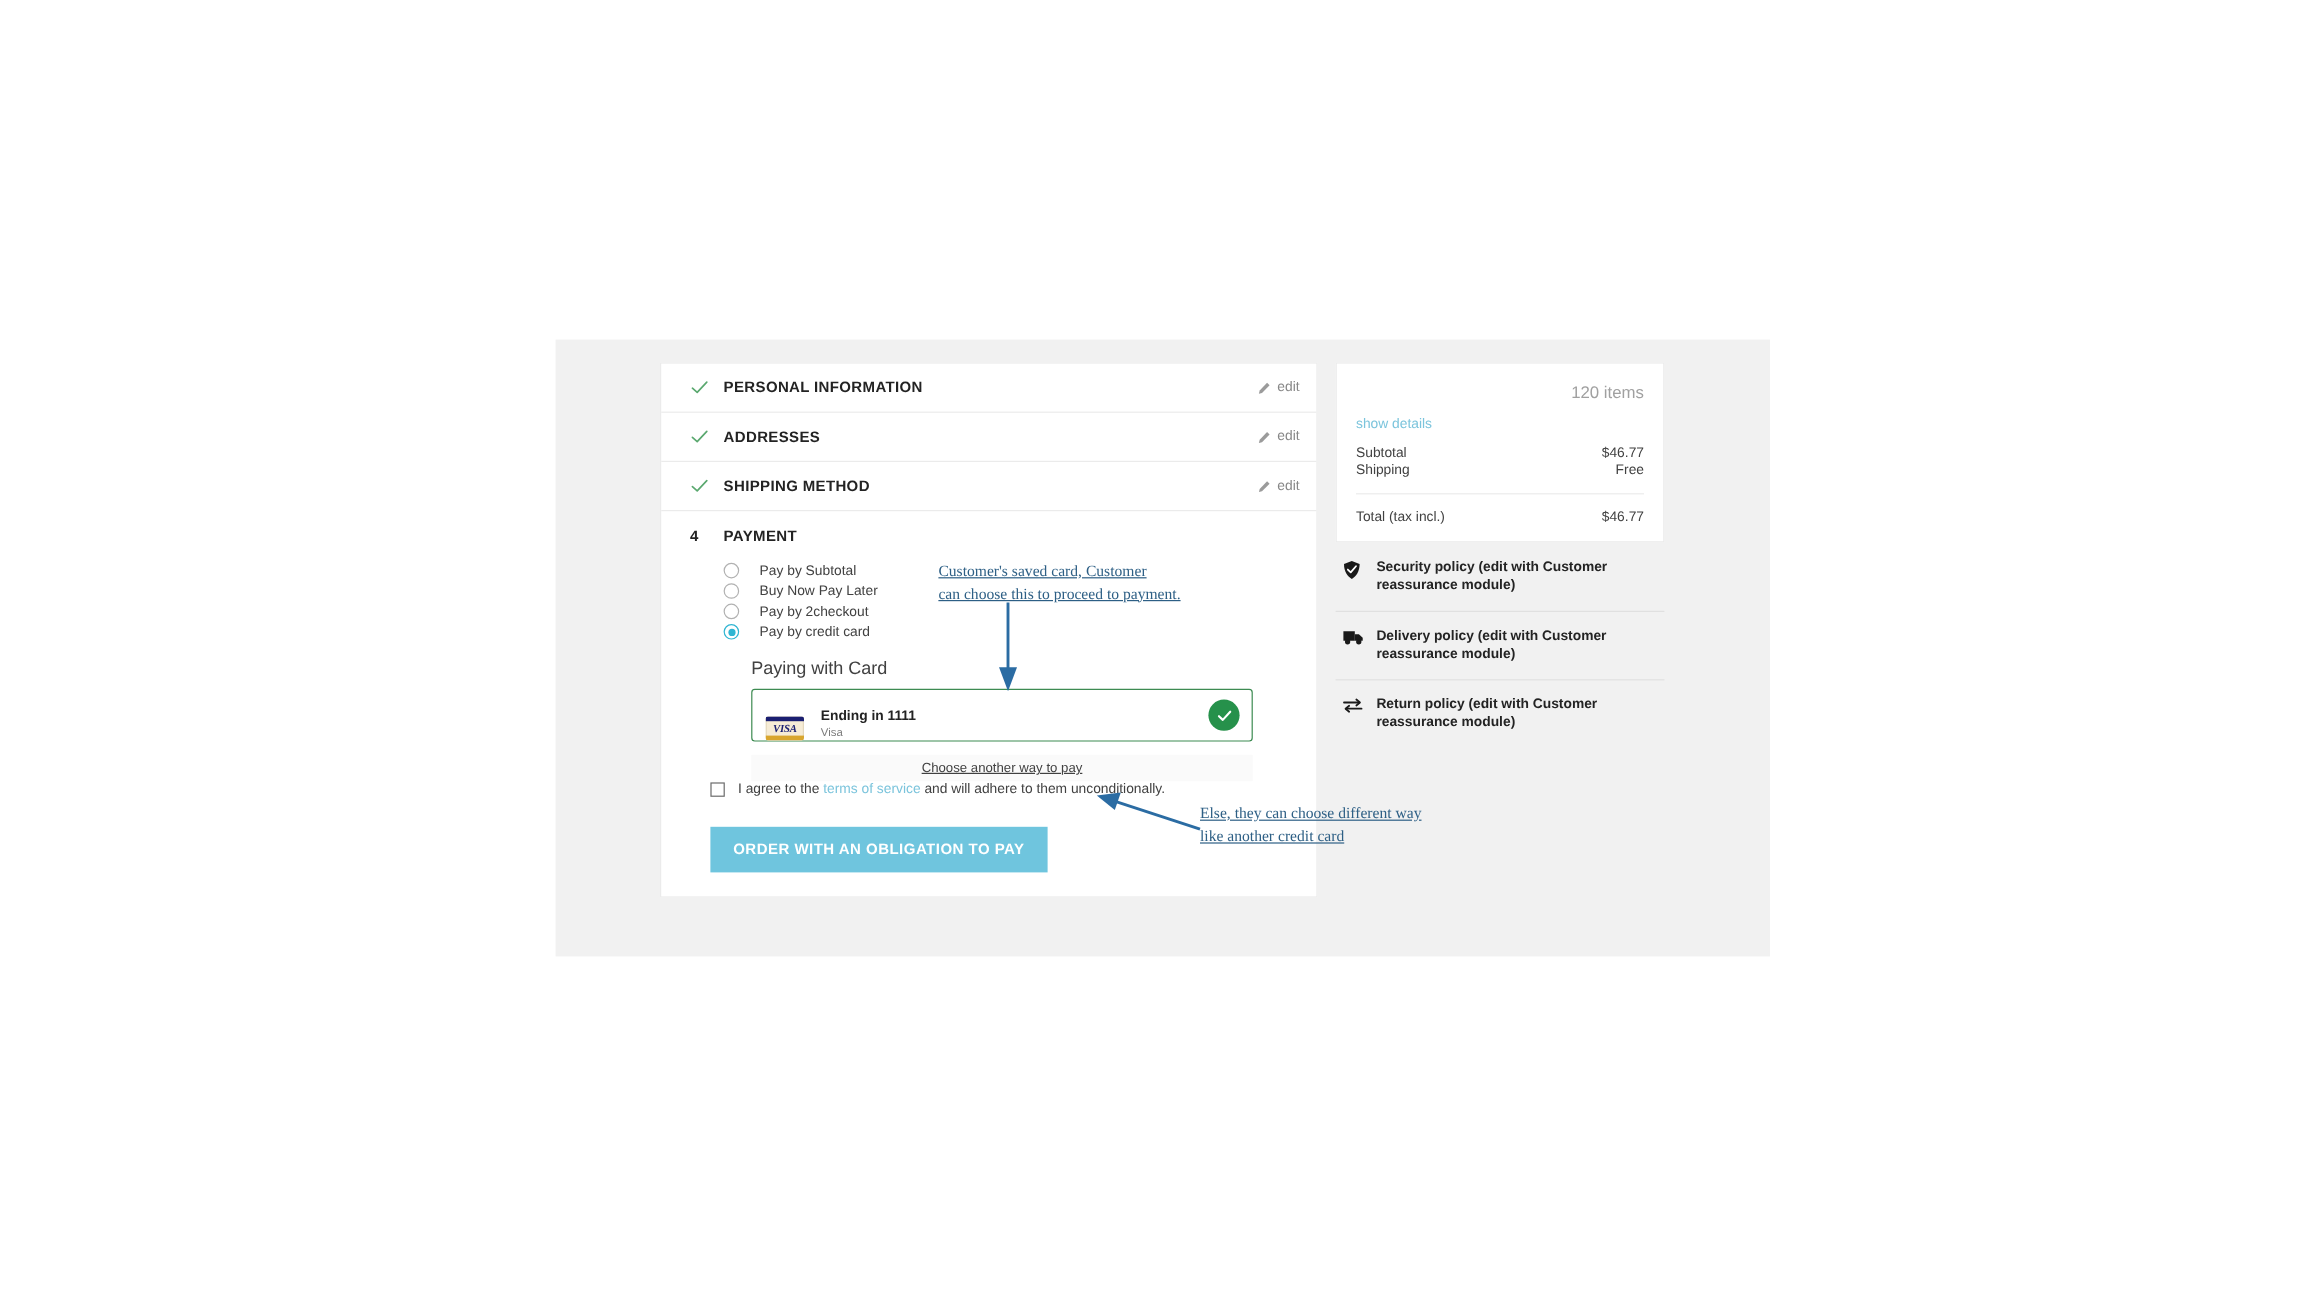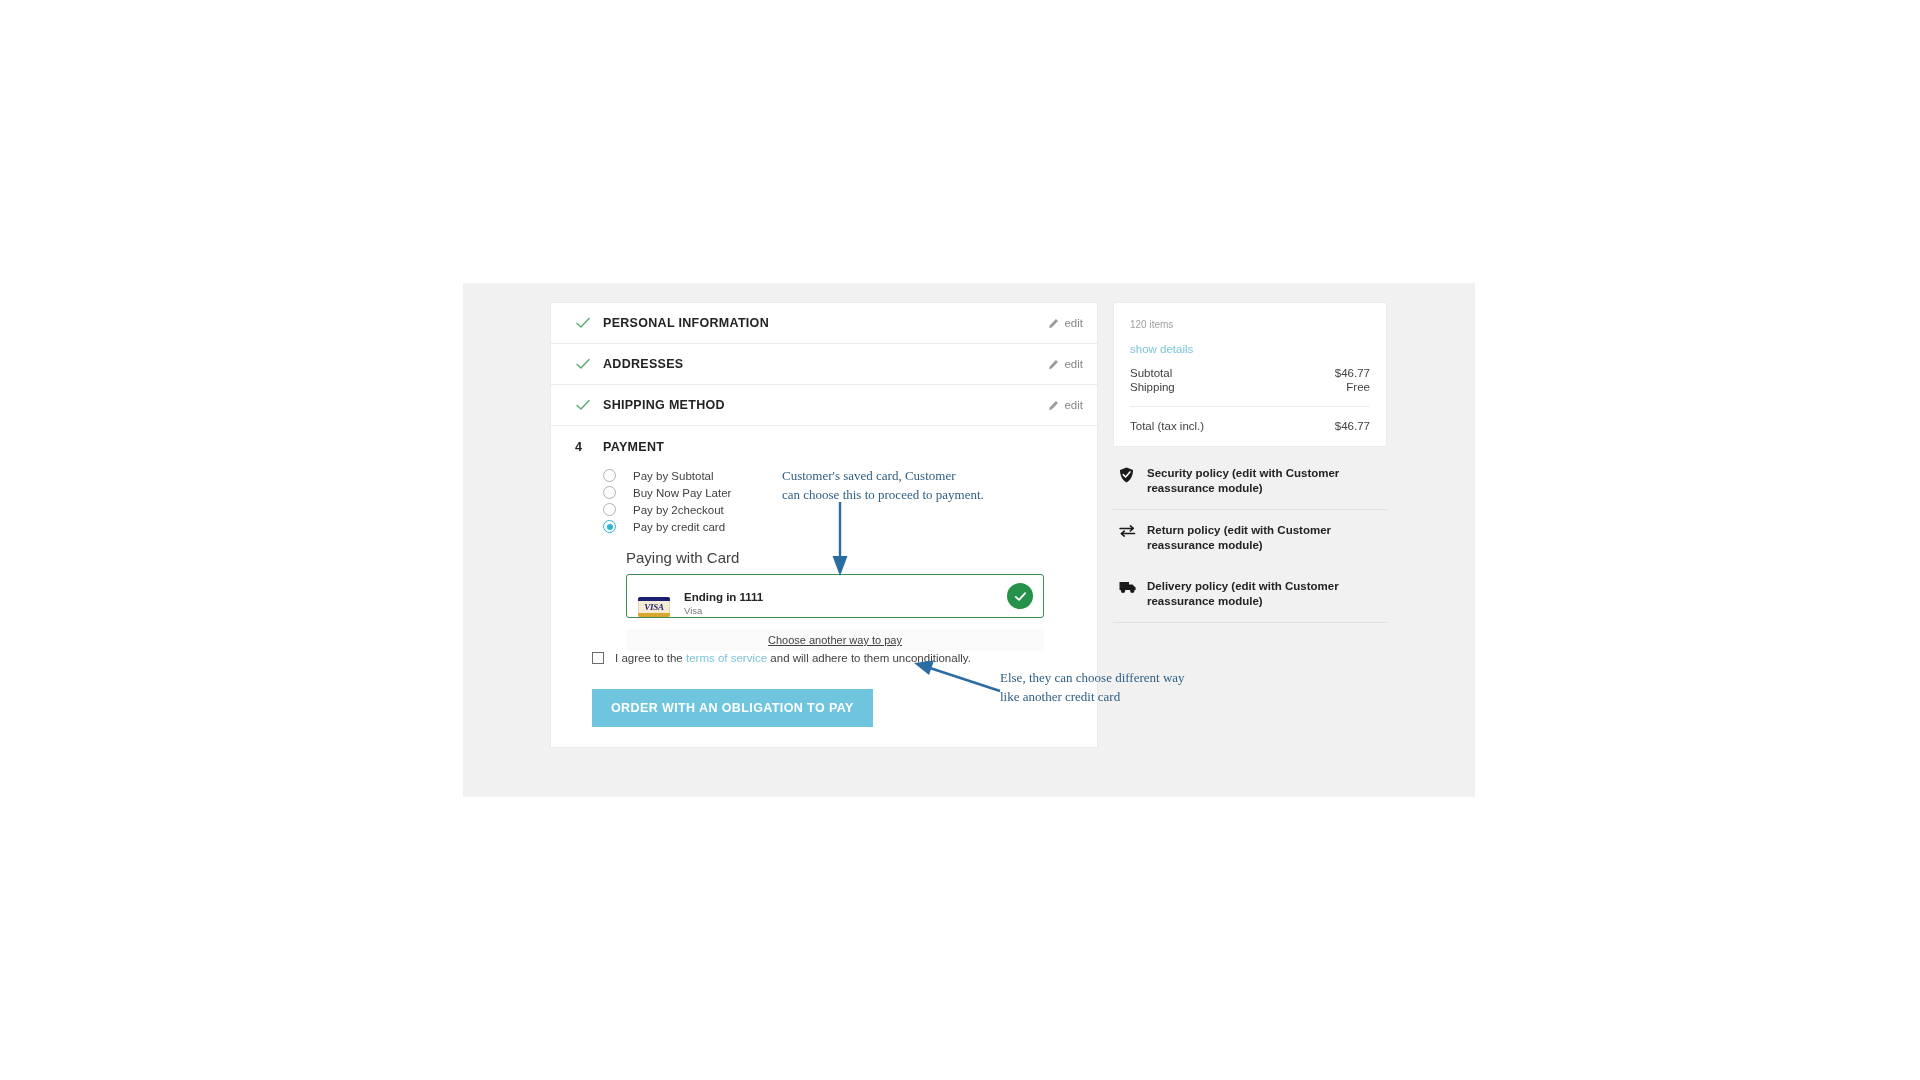--- a/index.html
+++ b/index.html
@@ -164,21 +164,21 @@
 
   
   #summary {
     position: absolute;
     left: 650px; top: 19px;
     width: 274px;
     background: #fff;
     border: 1px solid #ebebeb;
     padding: 16px 16px 8px 16px;
   }
-  .items-count { font-size: 10px; color: #a0a0a0; }
+  .items-count { font-size: 14px; color: #a0a0a0; text-align: right; }
   .show-details {
     display: inline-block; margin-top: 13px;
     font-size: 11.5px; color: #7bc4dc;
     text-decoration: none; cursor: pointer;
   }
   .sum-row {
     display: flex; justify-content: space-between;
     font-size: 11.5px; color: #414141;
     margin-top: 10px;
   }
@@ -208,20 +208,21 @@
     line-height: 15px;
   }
 
   
   .anno {
     position: absolute;
     font-family: "Liberation Serif", serif;
     font-size: 13px; color: #2d5f85;
     line-height: 18.5px;
     white-space: pre-line;
+    text-decoration: underline;
   }
   #anno-1 { left: 782px; top: 467px; }
   #anno-2 { left: 1000px; top: 669px; }
   .anno-svg { position: absolute; pointer-events: none; }
 </style>
 </head>
 <body>
 
 <div id="screen">
   <div id="page">
@@ -355,43 +356,43 @@
 
     <div id="policies">
       <div class="policy">
         <span class="policy-ico">
           <svg width="15" height="16" viewBox="0 0 15 16">
               <path d="M7.5 0.6 L14 3.1 C14 9.2 11.3 13.5 7.5 15.4 C3.7 13.5 1 9.2 1 3.1 Z" fill="#1a1a1a"></path>
               <path d="M4.2 7.6 L6.6 10 L11 4.9" fill="none" stroke="#ffffff" stroke-width="1.5" stroke-linecap="round" stroke-linejoin="round"></path>
             </svg>
         </span>
         <span class="policy-txt">Security policy (edit with Customer reassurance module)</span>
+      </div>
+      <div class="policy">
+        <span class="policy-ico">
+          <svg width="18" height="14" viewBox="0 0 18 14">
+              <path d="M0.5 2 H10 V10 H0.5 Z" fill="#1a1a1a"></path>
+              <path d="M10 4.6 H13.4 L16.6 7.4 V10 H10 Z" fill="#1a1a1a"></path>
+              <circle cx="4" cy="10.8" r="2.2" fill="#1a1a1a"></circle>
+              <circle cx="13.3" cy="10.8" r="2.2" fill="#1a1a1a"></circle>
+            </svg>
+        </span>
+        <span class="policy-txt">Delivery policy (edit with Customer reassurance module)</span>
       </div>
       <div class="policy last">
         <span class="policy-ico">
           <svg width="17" height="14" viewBox="0 0 17 14">
               <path d="M1 4.4 H13.6" stroke="#1a1a1a" stroke-width="1.5" fill="none" stroke-linecap="round"></path>
               <path d="M11.3 1.9 L14.3 4.4 L11.3 6.9" fill="none" stroke="#1a1a1a" stroke-width="1.5" stroke-linecap="round" stroke-linejoin="round"></path>
               <path d="M15.6 9.6 H3" stroke="#1a1a1a" stroke-width="1.5" fill="none" stroke-linecap="round"></path>
               <path d="M5.3 7.1 L2.3 9.6 L5.3 12.1" fill="none" stroke="#1a1a1a" stroke-width="1.5" stroke-linecap="round" stroke-linejoin="round"></path>
             </svg>
         </span>
         <span class="policy-txt">Return policy (edit with Customer reassurance module)</span>
       </div>
-      <div class="policy">
-        <span class="policy-ico">
-          <svg width="18" height="14" viewBox="0 0 18 14">
-              <path d="M0.5 2 H10 V10 H0.5 Z" fill="#1a1a1a"></path>
-              <path d="M10 4.6 H13.4 L16.6 7.4 V10 H10 Z" fill="#1a1a1a"></path>
-              <circle cx="4" cy="10.8" r="2.2" fill="#1a1a1a"></circle>
-              <circle cx="13.3" cy="10.8" r="2.2" fill="#1a1a1a"></circle>
-            </svg>
-        </span>
-        <span class="policy-txt">Delivery policy (edit with Customer reassurance module)</span>
-      </div>
     </div>
   </div>
 
   <div class="anno" id="anno-1">Customer's saved card, Customer
 can choose this to proceed to payment.</div>
   <div class="anno" id="anno-2">Else, they can choose different way
 like another credit card</div>
 
   <svg class="anno-svg" style="left:820px; top:500px;" width="40" height="78" viewBox="0 0 40 78">
     <path d="M20 2 L20 60" stroke="#2b6ca3" stroke-width="2.4" fill="none"></path>

